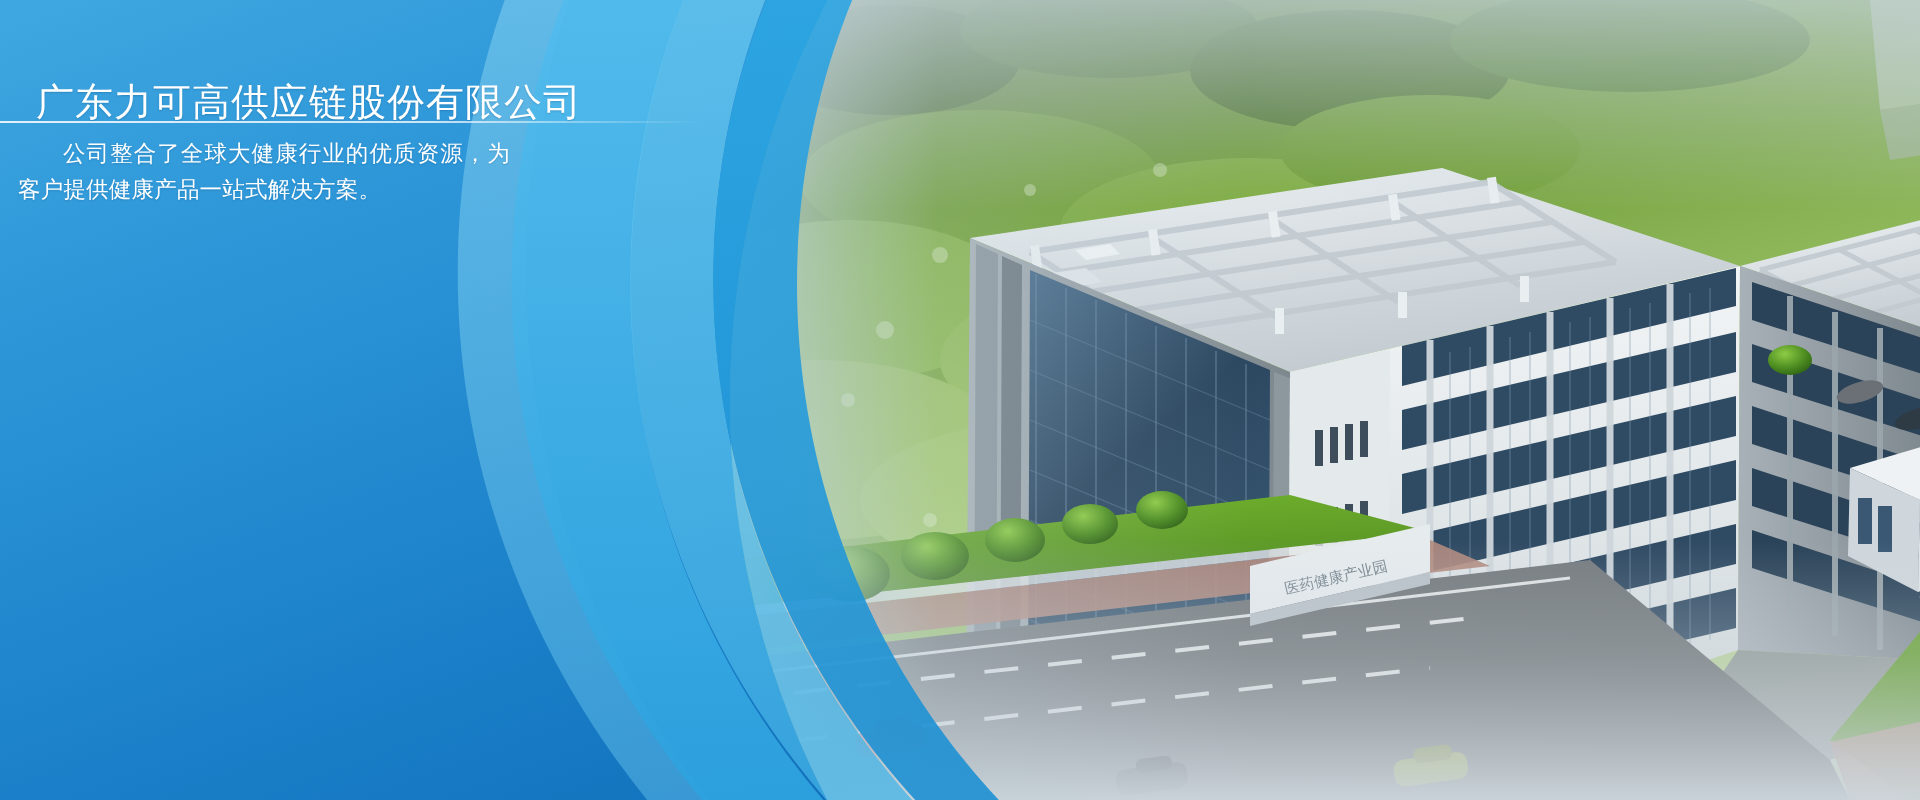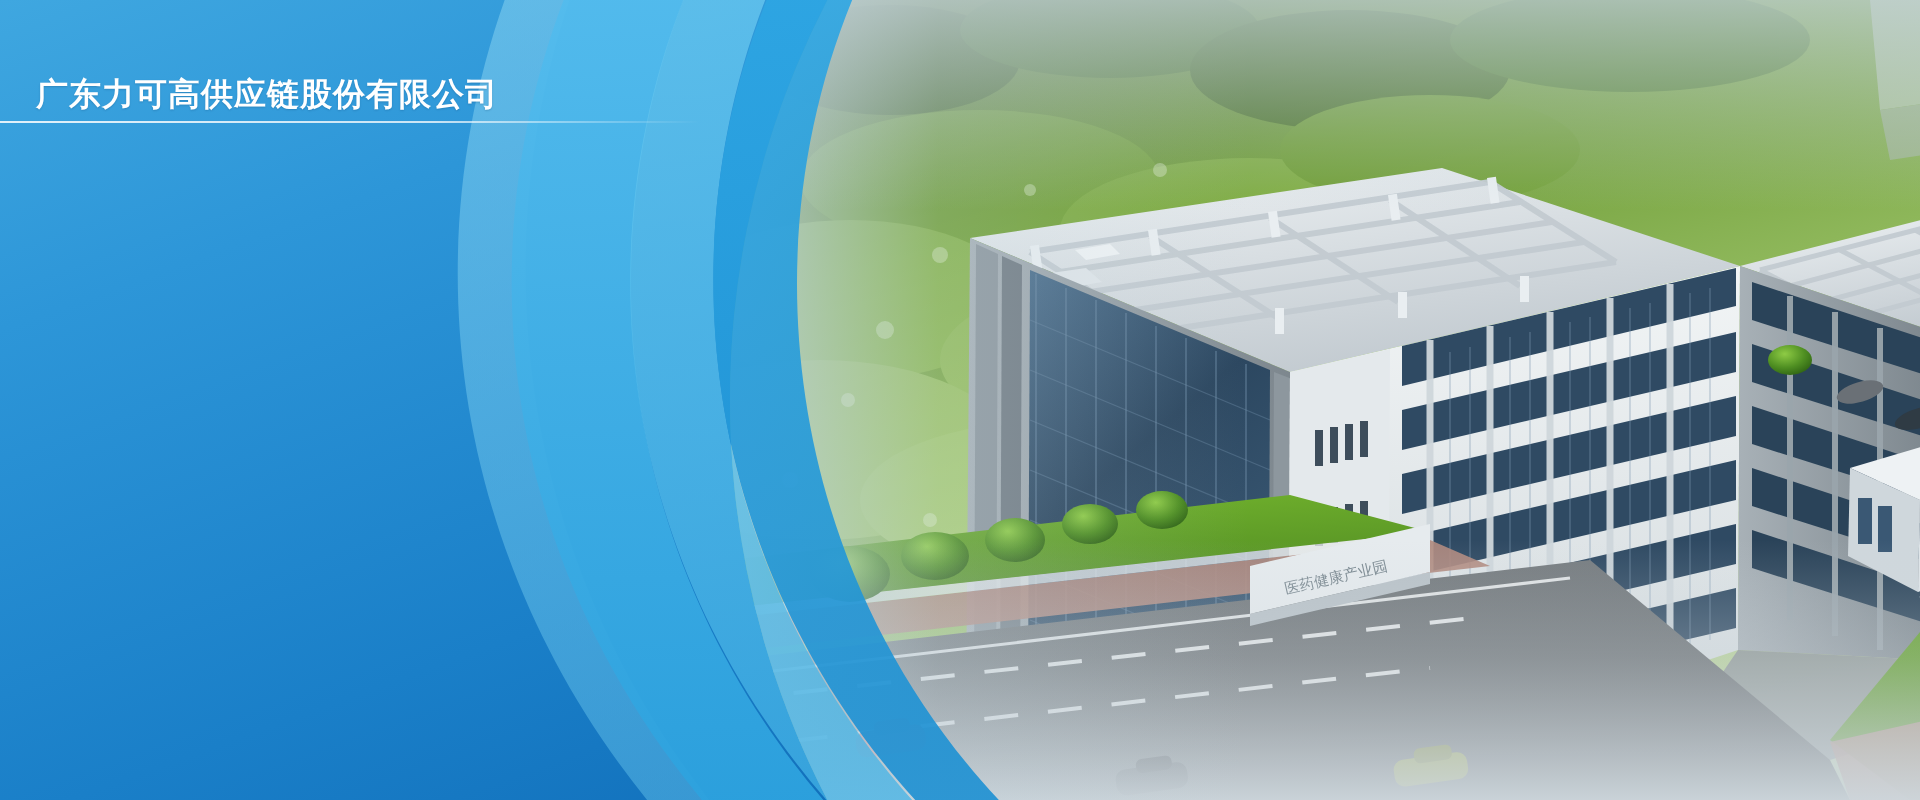--- a/index.html
+++ b/index.html
@@ -51,22 +51,22 @@
   #text-panel {
     position: absolute;
     left: 0; top: 0;
     width: 560px;
     height: 800px;
   }
   #page-title {
     position: absolute;
     left: 36px;
     top: 52px;
-    font-size: 32px;
-    font-weight: bold;
+    font-size: 38px;
+    font-weight: normal;
     color: #ffffff;
     letter-spacing: 1px;
     white-space: nowrap;
     text-shadow: 0 1px 2px rgba(0,40,80,.20);
   }
   #title-divider {
     position: absolute;
     left: 0;
     top: 121px;
     width: 700px;
@@ -527,16 +527,17 @@
       <g>
         <path d="M870 -40 C730 250 790 630 1062 860 L976 860 C706 620 648 250 784 -40 Z" fill="url(#aBand2)" opacity="0.9"></path>
       </g>
     </svg>
   </div>
 
   <div id="text-panel">
     <h1 id="page-title">广东力可高供应链股份有限公司</h1>
     <div id="title-divider"></div>
     <div id="body-copy">
+      <p>公司整合了全球大健康行业的优质资源，为客户提供健康产品一站式解决方案。</p>
     </div>
   </div>
 
 </div>
 
 </body></html>

